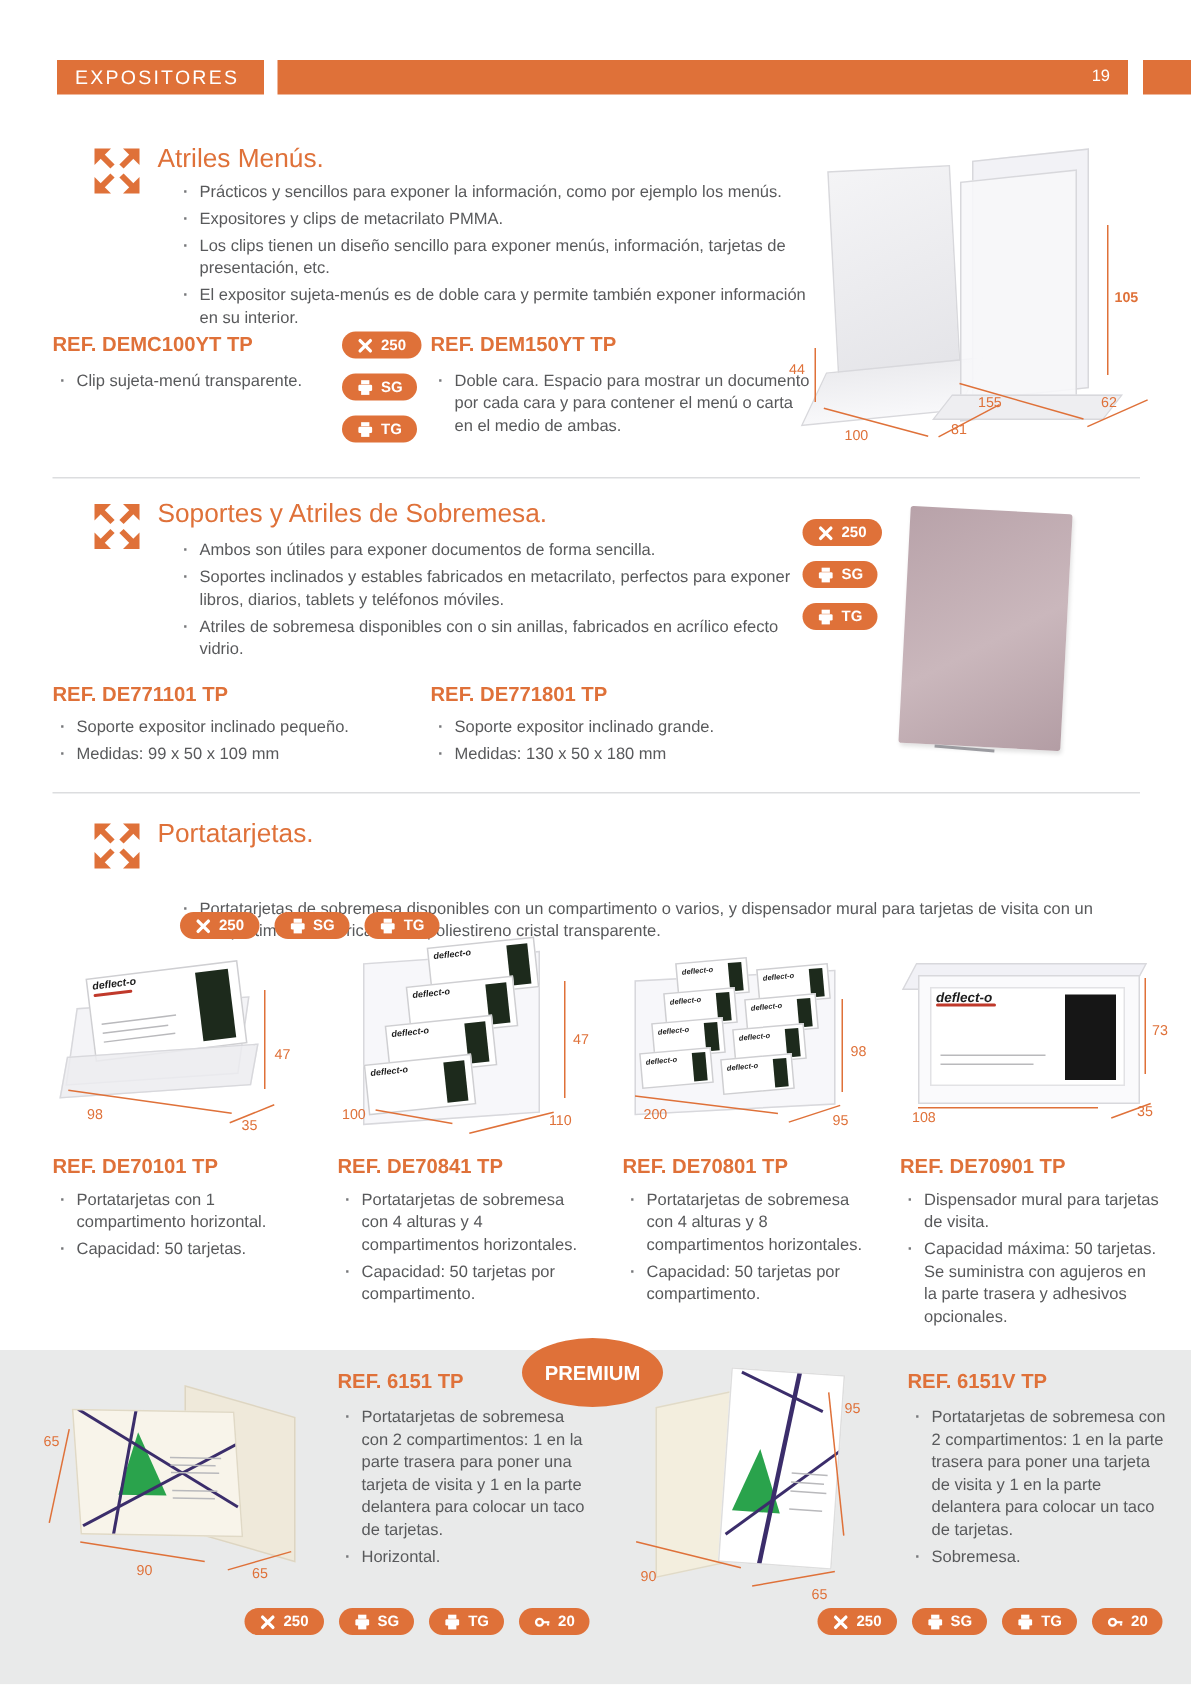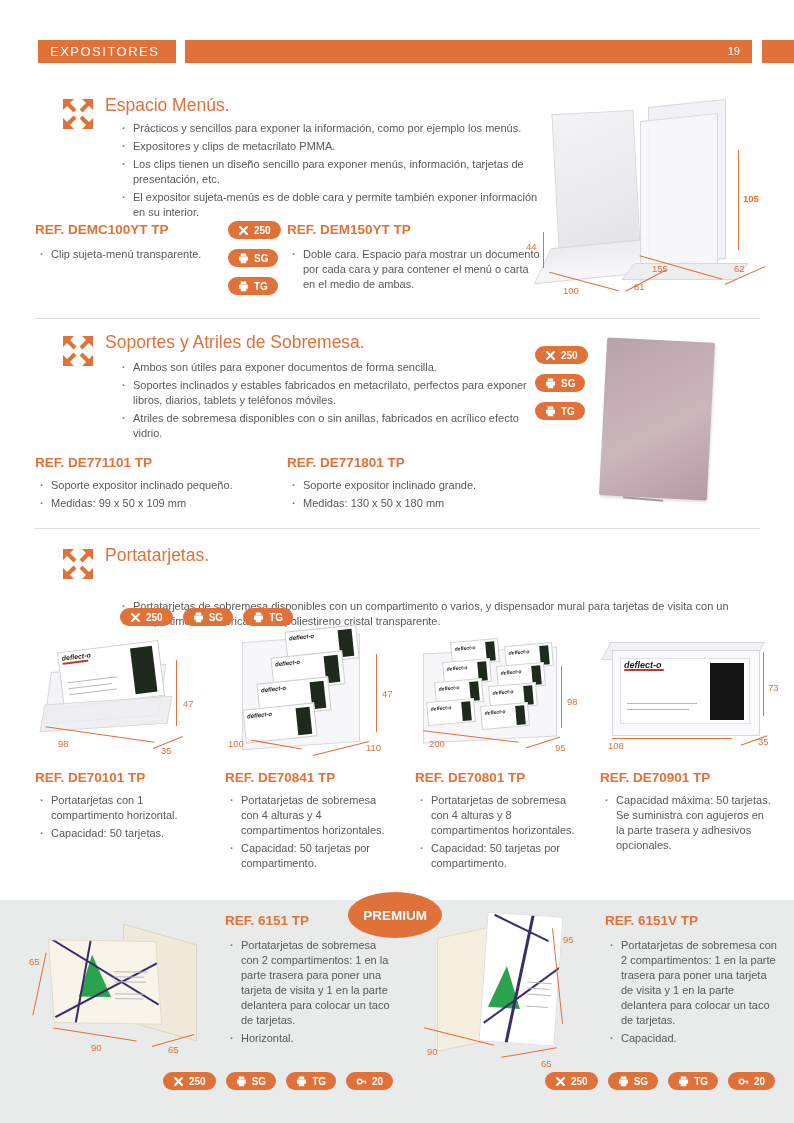--- a/index.html
+++ b/index.html
@@ -63,21 +63,21 @@
           <polygon points="33,33 22,33 33,22"></polygon>
       </g>
       <g stroke="#DF7139" stroke-width="4">
         <line x1="8" y1="8" x2="15" y2="15"></line>
           <line x1="28" y1="8" x2="21" y2="15"></line>
         <line x1="8" y1="28" x2="15" y2="21"></line>
           <line x1="28" y1="28" x2="21" y2="21"></line>
       </g>
     </svg>
   </div>
-  <div class="abs sec-title" style="left:105px;top:95px;">Espacio Menús.</div>
+  <div class="abs sec-title" style="left:105px;top:95px;">Atriles Menús.</div>
   <ul class="abs bullets" style="left:120px;top:121px;width:420px;">
     <li>Prácticos y sencillos para exponer la información, como por ejemplo los menús.</li>
     <li>Expositores y clips de metacrilato PMMA.</li>
     <li>Los clips tienen un diseño sencillo para exponer menús, información, tarjetas de presentación, etc.</li>
     <li>El expositor sujeta-menús es de doble cara y permite también exponer información en su interior.</li>
   </ul>
 
   <div class="abs" style="left:520px;top:95px;width:274px;height:210px;">
     <div class="panel" style="left:35px;top:17px;width:80px;height:135px;transform:rotate(-3deg);"></div>
     <div class="panel" style="left:25px;top:148px;width:98px;height:34px;transform:skewX(-30deg) rotate(-6deg);background:linear-gradient(#ececef,#f8f8fa);"></div>
@@ -384,20 +384,21 @@
     <li>Portatarjetas de sobremesa con 4 alturas y 4 compartimentos horizontales.</li>
     <li>Capacidad: 50 tarjetas por compartimento.</li>
   </ul>
   <div class="abs ref-title" style="left:415px;top:770px;">REF. DE70801 TP</div>
   <ul class="abs bullets" style="left:418px;top:793px;width:160px;">
     <li>Portatarjetas de sobremesa con 4 alturas y 8 compartimentos horizontales.</li>
     <li>Capacidad: 50 tarjetas por compartimento.</li>
   </ul>
   <div class="abs ref-title" style="left:600px;top:770px;">REF. DE70901 TP</div>
   <ul class="abs bullets" style="left:603px;top:793px;width:172px;">
+    <li>Dispensador mural para tarjetas de visita.</li>
     <li>Capacidad máxima: 50 tarjetas. Se suministra con agujeros en la parte trasera y adhesivos opcionales.</li>
   </ul>
 
   <div class="abs gray-sec"></div>
 
   <div class="abs" style="left:25px;top:912px;width:190px;height:152px;">
     <div style="position:absolute;left:98px;top:22px;width:72px;height:95px;background:#efe9da;border:1px solid #ddd5c2;transform:skewY(16deg);"></div>
     <div style="position:absolute;left:26px;top:28px;width:106px;height:82px;background:#f8f4ea;border:1px solid #e0d9c6;transform:rotate(-4deg) skewY(5deg);overflow:hidden;">
       <div class="greentri" style="left:26px;top:14px;"></div>
       <div class="pline" style="left:-6px;top:30px;width:120px;height:2px;transform:rotate(32deg);"></div>
@@ -441,21 +442,21 @@
     <span class="dim" style="left:158px;top:34px;">95</span>
     <div class="dimline" style="left:18px;top:136px;width:72px;height:1px;transform:rotate(14deg);"></div>
     <span class="dim" style="left:22px;top:146px;">90</span>
     <div class="dimline" style="left:96px;top:152px;width:56px;height:1px;transform:rotate(-10deg);"></div>
     <span class="dim" style="left:136px;top:158px;">65</span>
   </div>
 
   <div class="abs ref-title" style="left:605px;top:913px;">REF. 6151V TP</div>
   <ul class="abs bullets" style="left:608px;top:938px;width:170px;">
     <li>Portatarjetas de sobremesa con 2 compartimentos: 1 en la parte trasera para poner una tarjeta de visita y 1 en la parte delantera para colocar un taco de tarjetas.</li>
-    <li>Capacidad.</li>
+    <li>Sobremesa.</li>
   </ul>
 
   <div class="abs badge-row" style="left:163px;top:1072px;">
     <div class="badge">
       <span>
           <svg viewBox="0 0 12 12" width="11" height="11">
             <rect x="4.8" y="-0.5" width="2.4" height="13" rx="1.2" transform="rotate(45 6 6)" fill="#fff"></rect>
             <rect x="4.8" y="-0.5" width="2.4" height="13" rx="1.2" transform="rotate(-45 6 6)" fill="#fff"></rect>
           </svg>
         </span>

